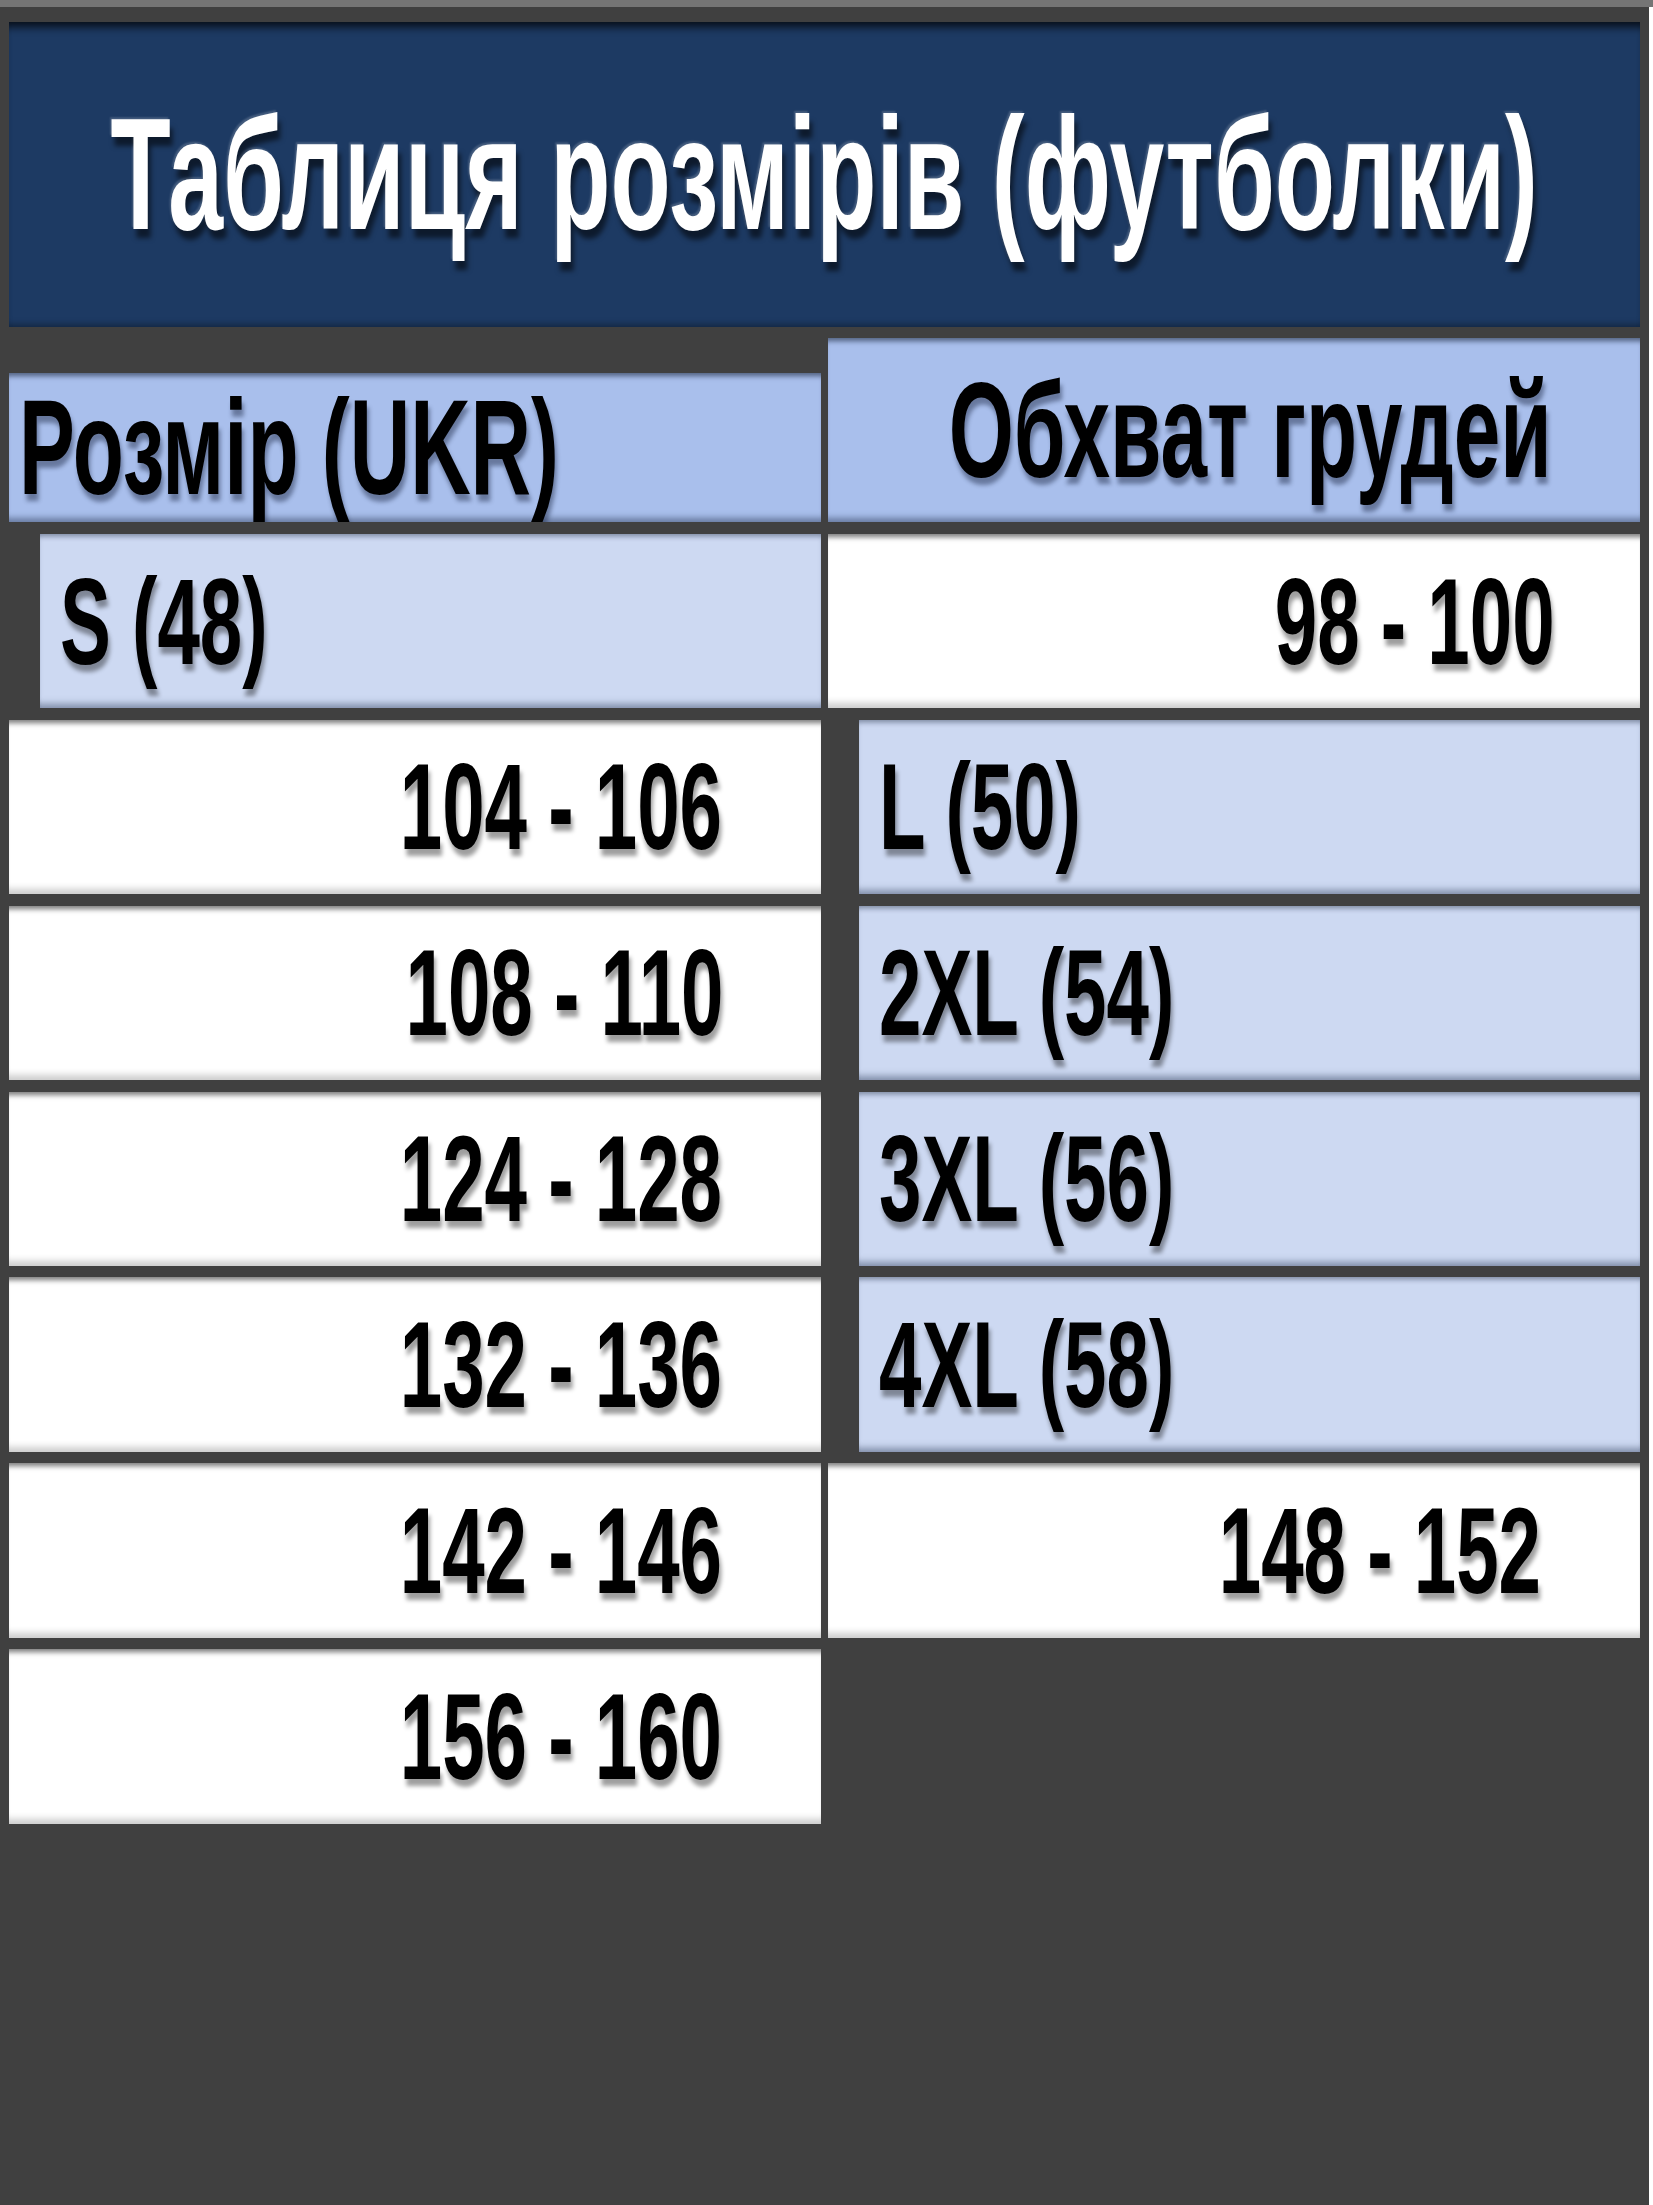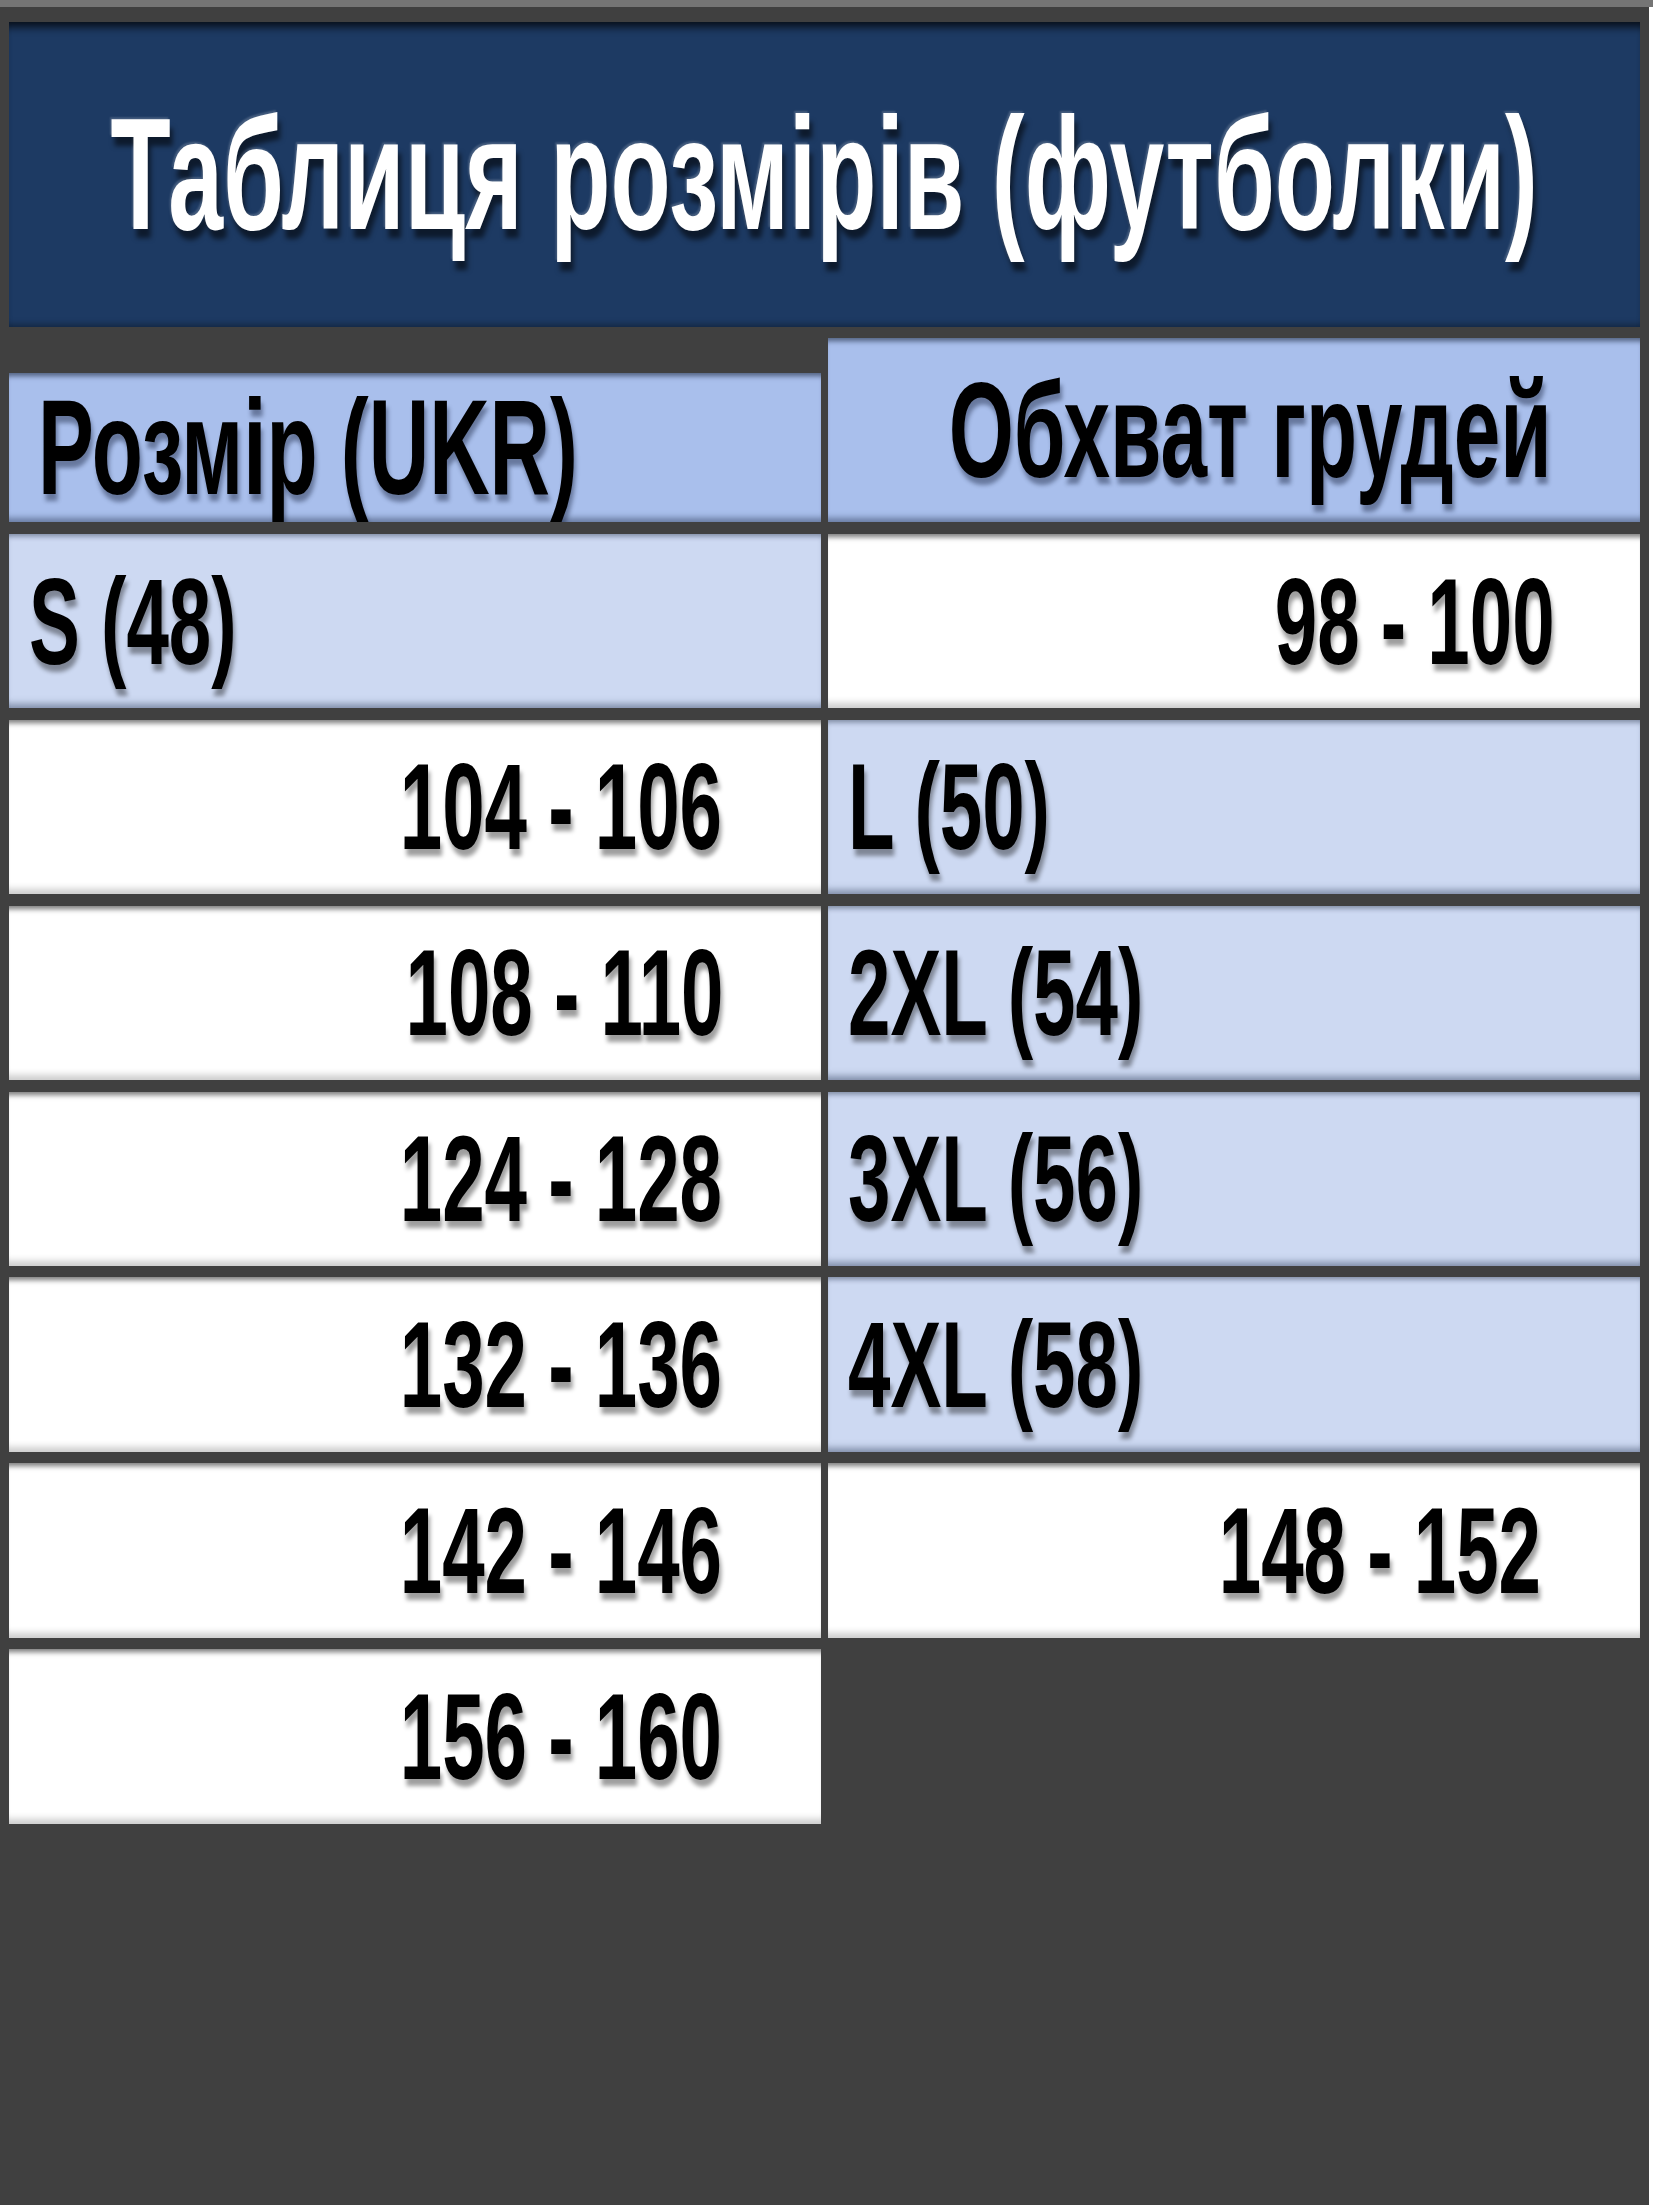--- a/index.html
+++ b/index.html
@@ -41,34 +41,35 @@
     white-space:nowrap;
     transform:scaleX(.62);
     transform-origin:center center;
     text-shadow:4.9px 9px 7.4px rgba(0,0,0,.55), -2.5px -2.5px 2.5px rgba(255,255,255,.18);
   }
   .hcell{
     background:#a9bfec;
     box-shadow:inset 0 7.4px 5.7px -4.1px rgba(15,25,45,.55), inset 0 -9px 6.5px -4.9px rgba(40,55,85,.5);
     padding-left:32px;
   }
-  .hcell-left{padding-left:29px;margin-top:35px;}
+  .hcell-left{padding-left:10px;margin-top:35px;}
   .hcell-right{justify-content:center;}
   .htext{
     color:#000000;
     font-size:135px;
     line-height:1;
     white-space:nowrap;
     transform:scaleX(.62);
     text-shadow:3.3px 6.5px 5.7px rgba(25,35,65,.45);
   }
   .scell{
     background:#cdd9f2;
     padding-left:19.6px;
     box-shadow:inset 0 5.7px 4.9px -3.3px rgba(20,30,55,.42), inset 0 -9px 7.4px -4.9px rgba(65,80,110,.55);
+    margin-left:31px;
   }
   .rcell{
     background:#ffffff;
     justify-content:flex-end;
     box-shadow:inset 0 7.4px 5.7px -4.1px rgba(0,0,0,.5), inset 0 -10.6px 7.4px -5.7px rgba(0,0,0,.2);
   }
   .dtext{
     color:#000000;
     font-size:123px;
     line-height:1;

